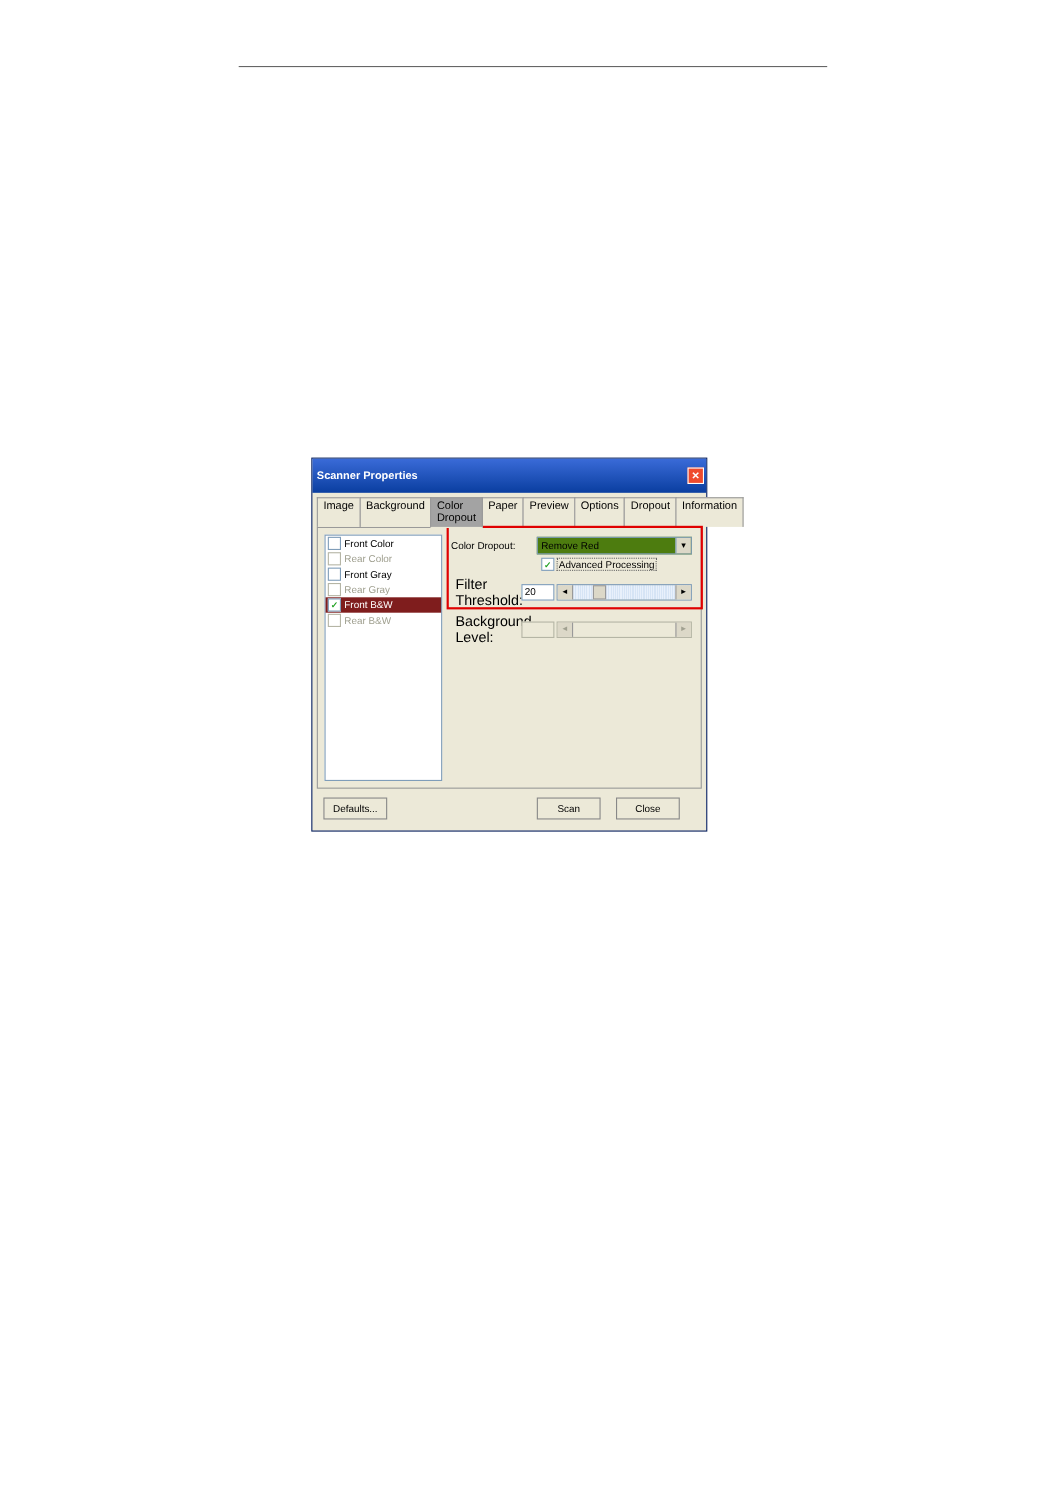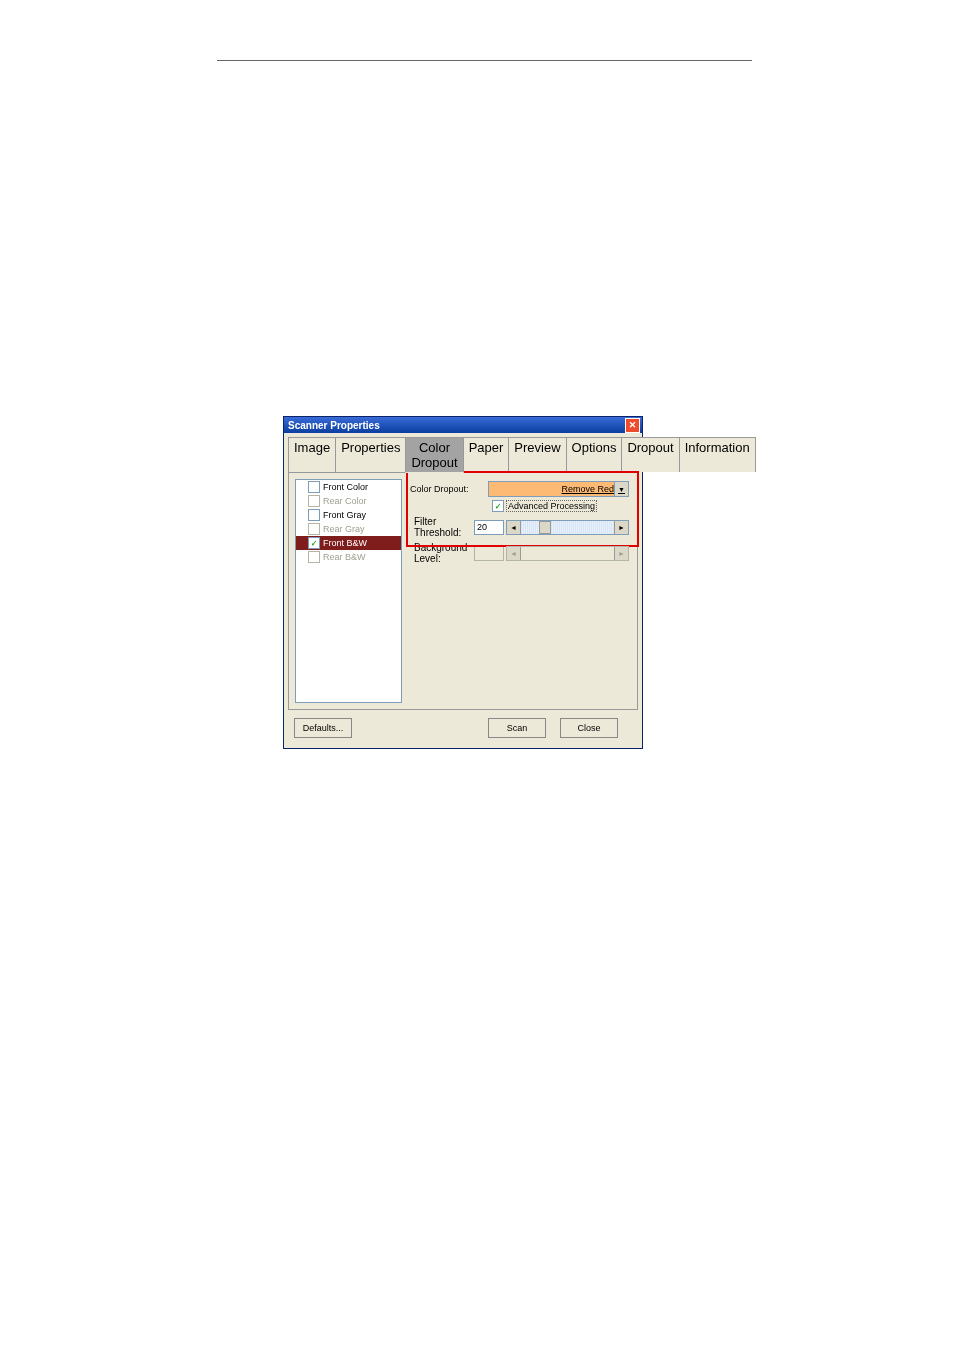--- a/index.html
+++ b/index.html
@@ -25,21 +25,21 @@
     position: absolute;
     top: 416px;
     left: 283px;
   }
   .dialog {
     width: 358px;
     background: #ece9d8;
     border: 1px solid #0a246a;
   }
   .titlebar {
-    height: 16px;
+    height: 31px;
     background: linear-gradient(to bottom, #3a6bd8, #0a3ea0);
     color: #fff;
     display: flex;
     align-items: center;
     justify-content: space-between;
     font-weight: bold;
     font-size: 10px;
     padding: 0 2px 0 4px;
     gap: 40px;
   }
@@ -52,22 +52,21 @@
     align-items: center;
     justify-content: center;
     color: #fff;
     font-size: 9px;
     line-height: 9px;
     font-weight: bold;
   }
   .tabs {
     display: flex;
     padding: 4px 4px 0 4px;
-    font-size: 13px;
-    text-align: center;
+    font-size: 10px;
   }
   .tab {
     border: 1px solid #999;
     border-bottom: none;
     padding: 2px 5px;
     background: #ece9d8;
     margin-right: -1px;
     position: relative;
   }
   .tab.active {
@@ -85,21 +84,21 @@
   .left-panel {
     width: 105px;
     border: 1px solid #7f9db9;
     margin: 6px 0 6px 6px;
     background: #fff;
     font-size: 9px;
   }
   .lp-item {
     display: flex;
     align-items: center;
-    padding: 1px 12px;
+    padding: 1px 2px;
   }
   .lp-check {
     width: 10px;
     height: 10px;
     border: 1px solid #7f9db9;
     margin-right: 3px;
     display: flex;
     align-items: center;
     justify-content: center;
     background: #fff;
@@ -135,26 +134,25 @@
     display: flex;
     align-items: center;
     margin: 8px 8px 0 8px;
     font-size: 9px;
   }
   .row .lbl { width: 78px; }
   .combo {
     flex: 1;
     height: 14px;
     border: 1px solid #7f9db9;
-    background: #fdba74;
-    display: flex;
-    align-items: center;
-    justify-content: flex-end;
+    background: #4d7c0f;
+    display: flex;
+    align-items: center;
+    justify-content: space-between;
     padding: 0 0 0 3px;
-    text-decoration: underline;
   }
   .combo-arrow {
     width: 13px;
     height: 100%;
     background: #dcd8c8;
     border-left: 1px solid #7f9db9;
     display: flex;
     align-items: center;
     justify-content: center;
     font-size: 7px;
@@ -191,21 +189,21 @@
     right: -2px;
     top: -1px;
     bottom: -1px;
     border: 1px dotted #666;
   }
   .slider-row {
     display: flex;
     align-items: center;
     margin: 4px 8px 0 12px;
   }
-  .slider-row .lbl { width: 60px; font-size: 10px; }
+  .slider-row .lbl { width: 60px; font-size: 13px; }
   .valbox {
     width: 24px;
     height: 13px;
     border: 1px solid #7f9db9;
     background: #fff;
     padding: 0 2px;
     font-size: 9px;
     line-height: 13px;
     margin-right: 2px;
   }
@@ -265,21 +263,21 @@
 
   <div class="dialog-wrap">
     <div class="dialog">
       <div class="titlebar">
         <span>Scanner Properties</span>
         <div class="closebtn">✕</div>
       </div>
 
       <div class="tabs">
         <div class="tab"><span>Image</span></div>
-        <div class="tab"><span>Properties</span></div>
+        <div class="tab"><span>Background</span></div>
         <div class="tab active"><span>Color Dropout</span></div>
         <div class="tab"><span>Paper</span></div>
         <div class="tab"><span>Preview</span></div>
         <div class="tab"><span>Options</span></div>
         <div class="tab"><span>Dropout</span></div>
         <div class="tab"><span>Information</span></div>
       </div>
 
       <div class="tab-body">
         <div class="left-panel">

